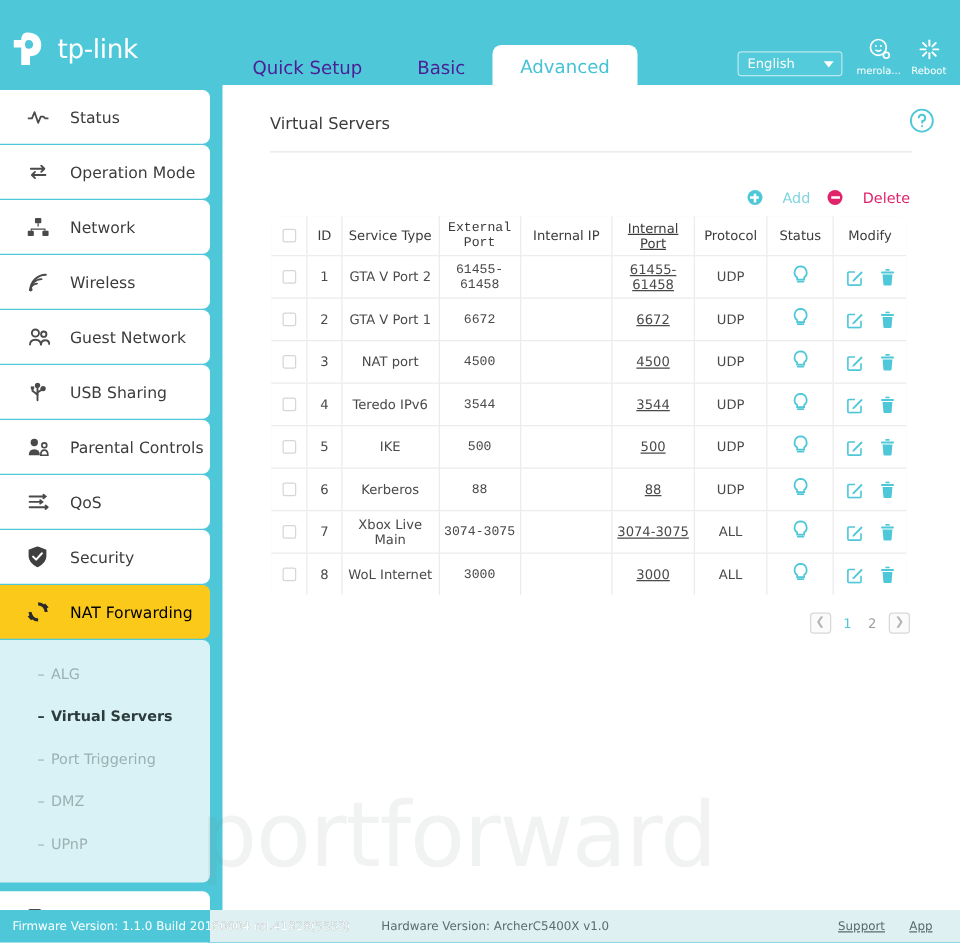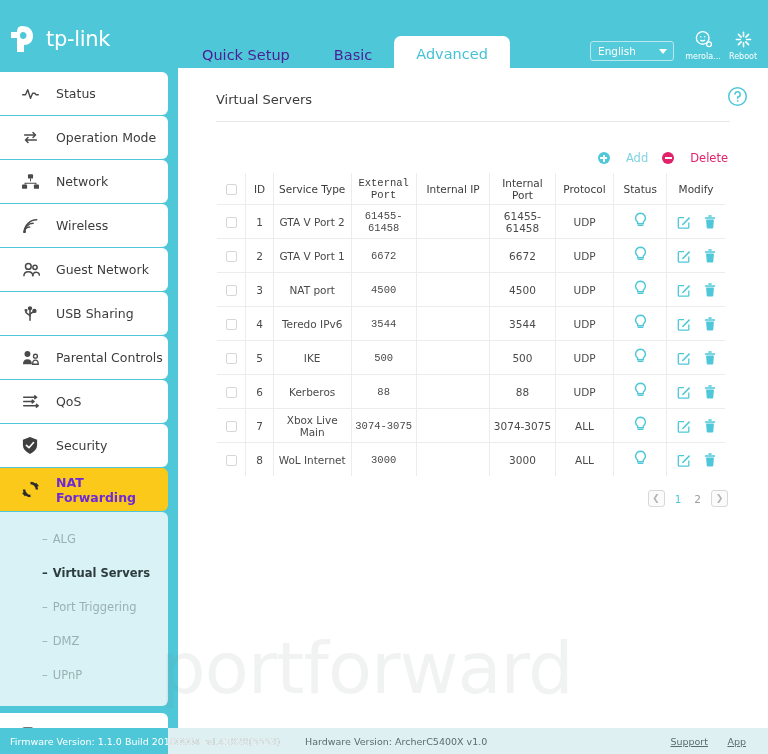--- a/index.html
+++ b/index.html
@@ -44,23 +44,23 @@
   .sidebar { position: absolute; left: 0; top: 72px; width: 168px; }
   .side-item {
     position: relative; background: #ffffff; height: 43px; margin-bottom: 1px;
     display: flex; align-items: center; padding-left: 22px; cursor: pointer;
     border-radius: 0 6px 6px 0;
   }
   .side-item .s-ico { width: 26px; height: 20px; display: flex; align-items: center;
     justify-content: flex-start; color: #4a4a4a; }
   .side-item .s-lbl { font-size: 12.5px; color: #3c3c3c; margin-left: 8px; }
   .side-item.active { background: #fbc91a; border-radius: 0 6px 6px 0; }
-  .side-item.active .s-lbl { color: #6d28d9; font-weight: bold; }
+  .side-item.active .s-lbl { color: #000000; }
   .submenu { background: #d9f2f5; padding: 10px 0 14px 0; border-radius: 0 6px 6px 0; }
-  .sub-item { font-size: 11.5px; color: #9bb0b3; padding: 10px 0 10px 42px; cursor: pointer; }
+  .sub-item { font-size: 11.5px; color: #9bb0b3; padding: 10px 0 10px 30px; cursor: pointer; }
   .sub-item.active { color: #2c3b3d; font-weight: bold; }
   .sub-dash { margin-right: 5px; }
 
   
   .content {
     position: absolute; left: 178px; top: 68px; width: 590px; height: 660px;
     background: #ffffff;
   }
   .page-title { font-size: 13px; color: #3c3c3c; padding: 24px 0 0 38px; }
   .title-rule { margin: 14px 38px 0 38px; border-bottom: 1px solid #e8e8e8; }
@@ -79,21 +79,21 @@
     border: 1px solid #e2e2e2; border-radius: 6px; overflow: hidden; }
   table.vs th, table.vs td {
     border: 1px solid #ececec; font-size: 10.5px; color: #4a4a4a;
     text-align: center; font-weight: normal; padding: 0 3px;
   }
   table.vs th { height: 32px; background: #fff; color: #3c3c3c; font-size: 10.5px; }
   table.vs td { height: 34px; }
   .cb { display: inline-block; width: 11px; height: 11px; border: 1px solid #d6d6d6;
     border-radius: 2px; background: #fff; cursor: pointer; vertical-align: middle; }
   .col-cb { width: 28px; } .col-id { width: 26px; } .col-svc { width: 74px; }
-  .col-ep { width: 62px; font-family: Liberation Mono, monospace; } .col-iip { width: 70px; } .col-ip { width: 62px; }
+  .col-ep { width: 62px; font-family: Liberation Mono, monospace; } .col-iip { width: 70px; } .col-ip { width: 62px; text-decoration: underline; }
   .col-proto { width: 56px; } .col-st { width: 50px; } .col-mod { width: 56px; }
   .mod-cell { display: flex; align-items: center; justify-content: center; gap: 13px; }
   .mini-btn { cursor: pointer; line-height: 0; }
 
   .pager { display: flex; justify-content: flex-end; align-items: center; gap: 7px;
     margin: 13px 40px 0 0; }
   .pg-arrow { width: 17px; height: 17px; border: 1px solid #d8d8d8; border-radius: 3px;
     background: #fbfbfb; color: #b4b4b4; font-size: 9px; line-height: 15px;
     text-align: center; cursor: pointer; }
   .pg-num { font-size: 10.5px; color: #9c9c9c; cursor: pointer; padding: 0 3px; }

